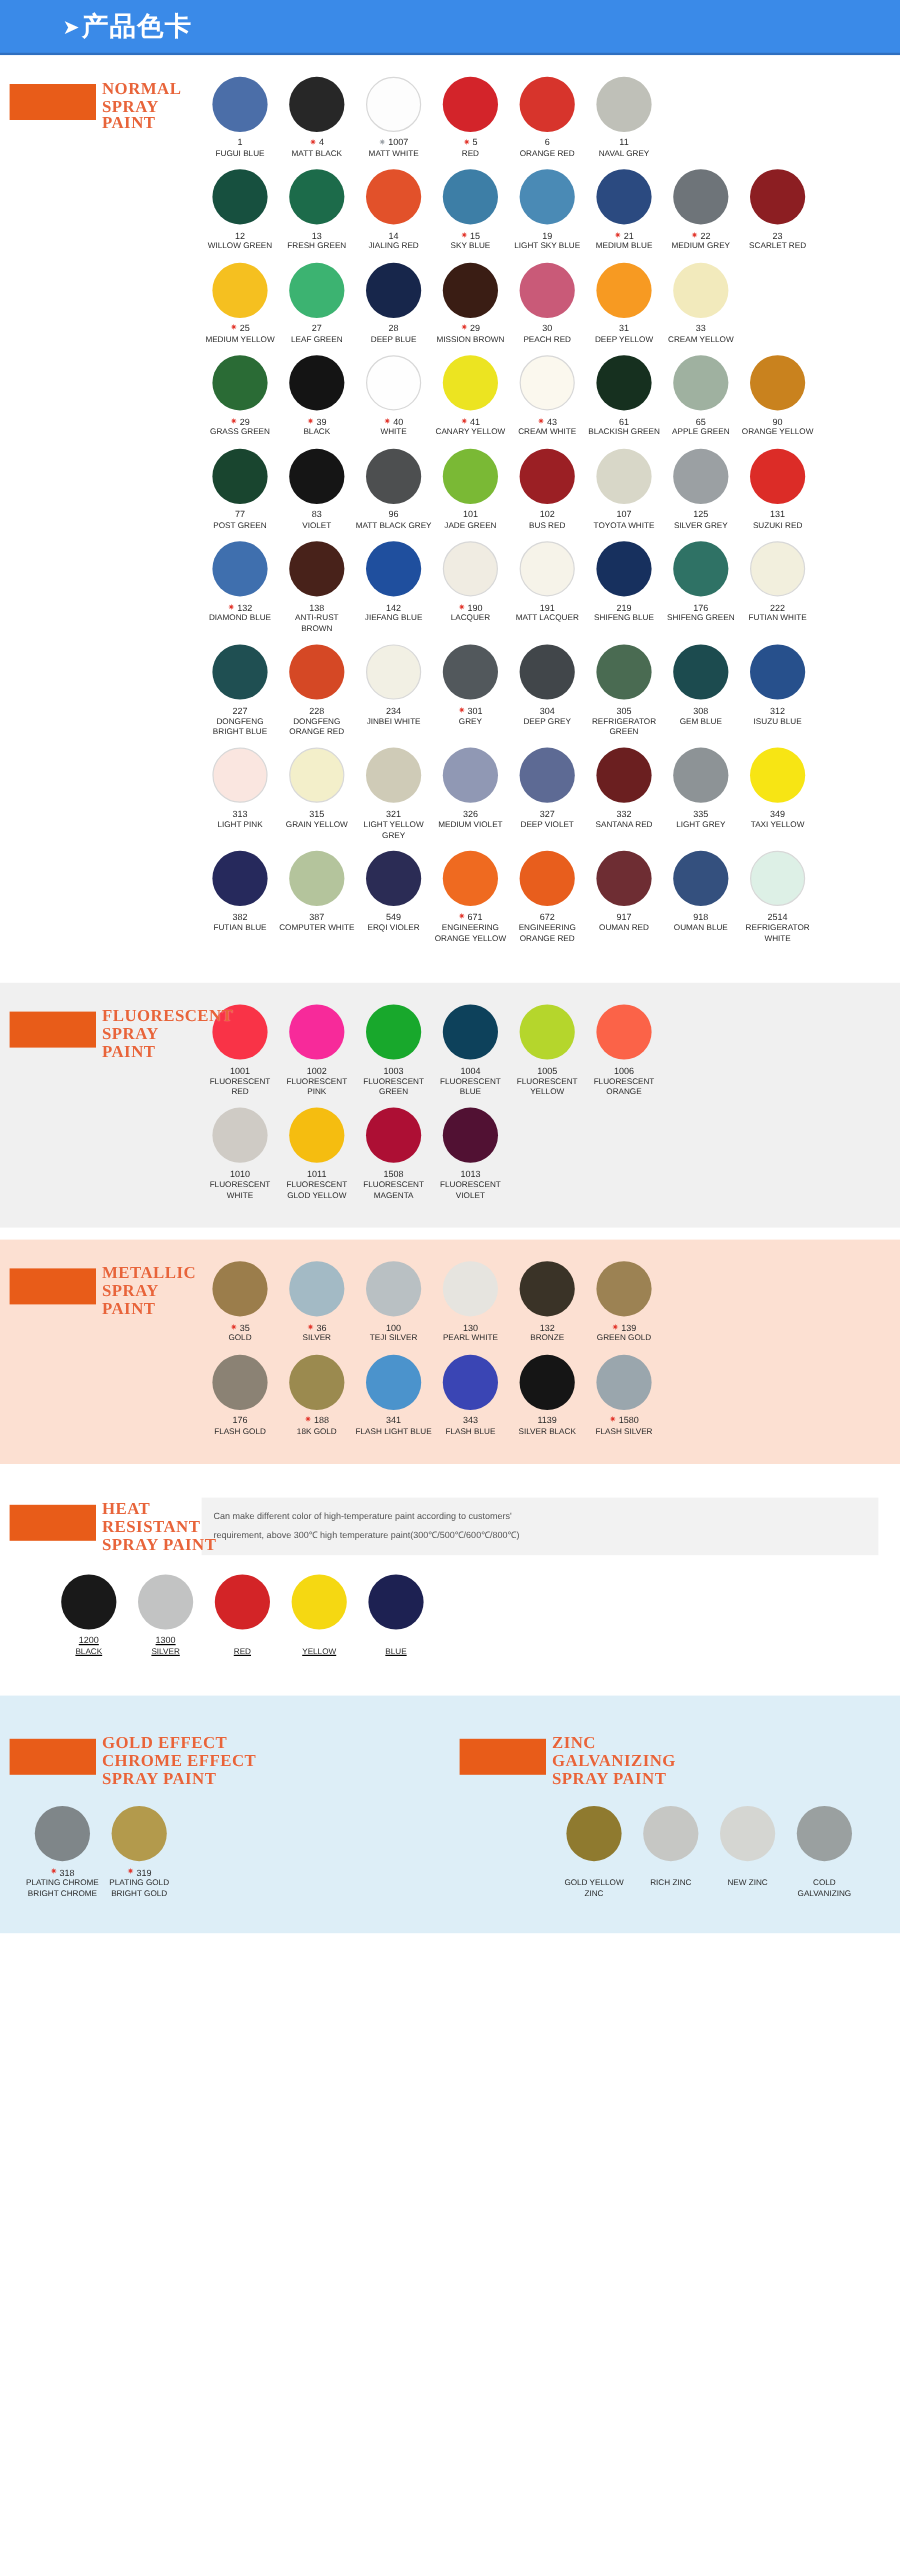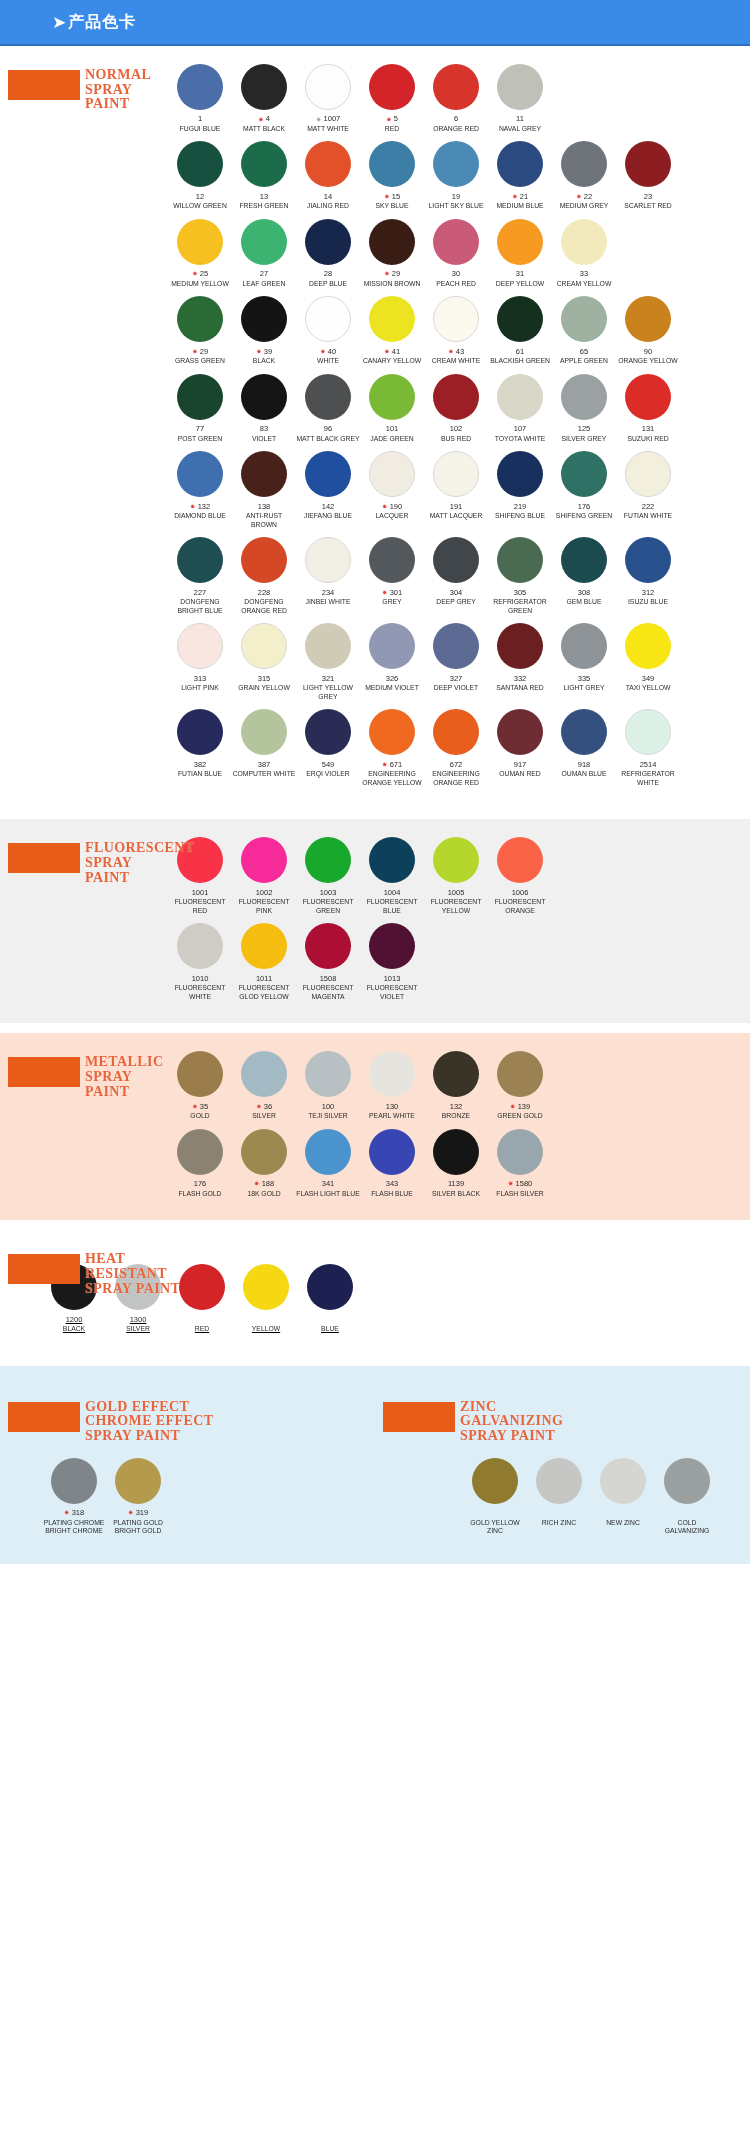--- a/index.html
+++ b/index.html
@@ -21,21 +21,21 @@
     border-bottom: 2px solid #2f6fbf;
   }
   .header-arrow {
     color: #ffffff;
     font-size: 17px;
     line-height: 1;
     margin-right: 2px;
   }
   .header-title {
     color: #ffffff;
-    font-size: 16px;
+    font-size: 22px;
     font-weight: bold;
     letter-spacing: 1px;
   }
 
   
   .section { position: relative; padding: 18px 0 14px 0; }
   .sec-normal      { background: #ffffff; }
   .sec-fluorescent { background: #f0f0f0; }
   .sec-metallic    { background: #fce0d2; }
   .sec-heat        { background: #ffffff; }
@@ -130,21 +130,21 @@
   
   .dual { display: flex; }
   .dual-col { width: 375px; position: relative; padding-bottom: 6px; }
   .dual-head {
     display: flex;
     align-items: flex-start;
     padding-left: 8px;
     padding-top: 16px;
     height: 74px;
   }
-  .dual-rows { padding-left: 42px; }
+  .dual-rows { padding-left: 20px; }
   .dual-rows.right { padding-left: 88px; }
 </style>
 </head>
 <body>
 
 <div class="page">
 
   <div class="header-bar">
     <span class="header-arrow">➤</span>
     <span class="header-title">产品色卡</span>
@@ -886,20 +886,24 @@
           </div>
         </div>
       </div>
       <div class="gap"></div>
       <div class="section sec-heat">
         <div class="sec-head">
           <div class="orange-bar"></div>
           <div class="sec-title">HEAT
 RESISTANT
 SPRAY PAINT</div>
+        </div>
+        <div class="heat-note">
+          <div>Can make different color of high-temperature paint according to customers'</div>
+          <div>requirement, above 300℃ high temperature paint(300℃/500℃/600℃/800℃)</div>
         </div>
         <div class="rows heat-rows" style="padding-left: 42px;">
           <div class="row">
             <div class="cell">
               <div class="dot" style="background: rgb(25, 25, 25);"></div>
               <div class="code-line">
                 <span>1200</span>
               </div>
               <div class="cname">BLACK</div>
             </div>

